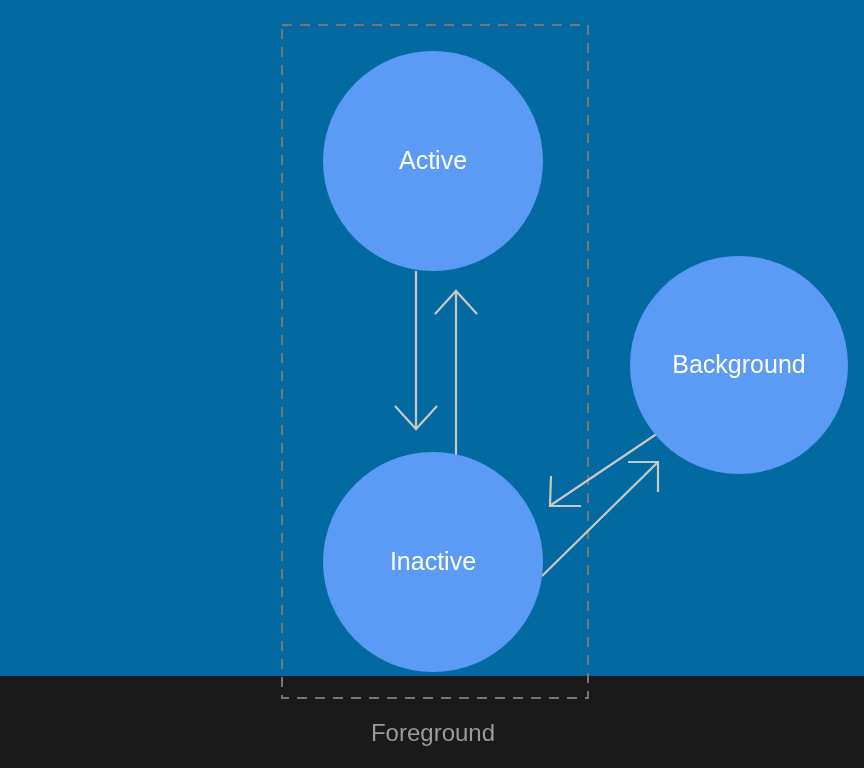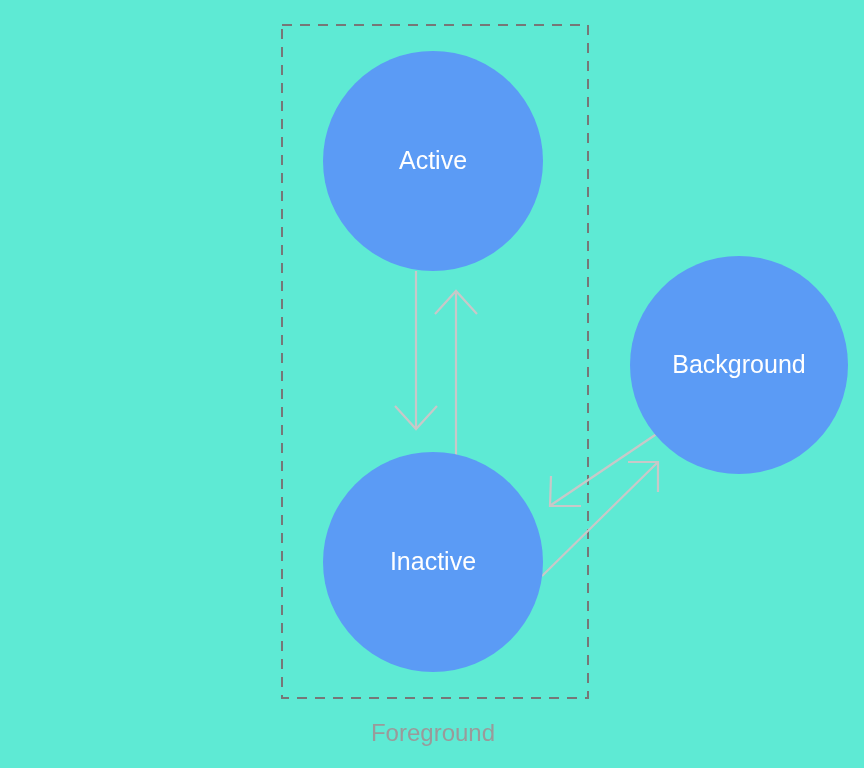--- a/index.html
+++ b/index.html
@@ -9,22 +9,22 @@
   }
   body {
     width: 864px;
     height: 768px;
     overflow: hidden;
     font-family: "Liberation Sans", sans-serif;
   }
   #stage {
     position: relative;
     width: 864px;
-    height: 768px;
-    background: #5eead4;
+    height: 676px;
+    background: #0369a1;
   }
   #diagram-svg {
     position: absolute;
     left: 0;
     top: 0;
     width: 864px;
     height: 768px;
     display: block;
   }
   .node-label {

